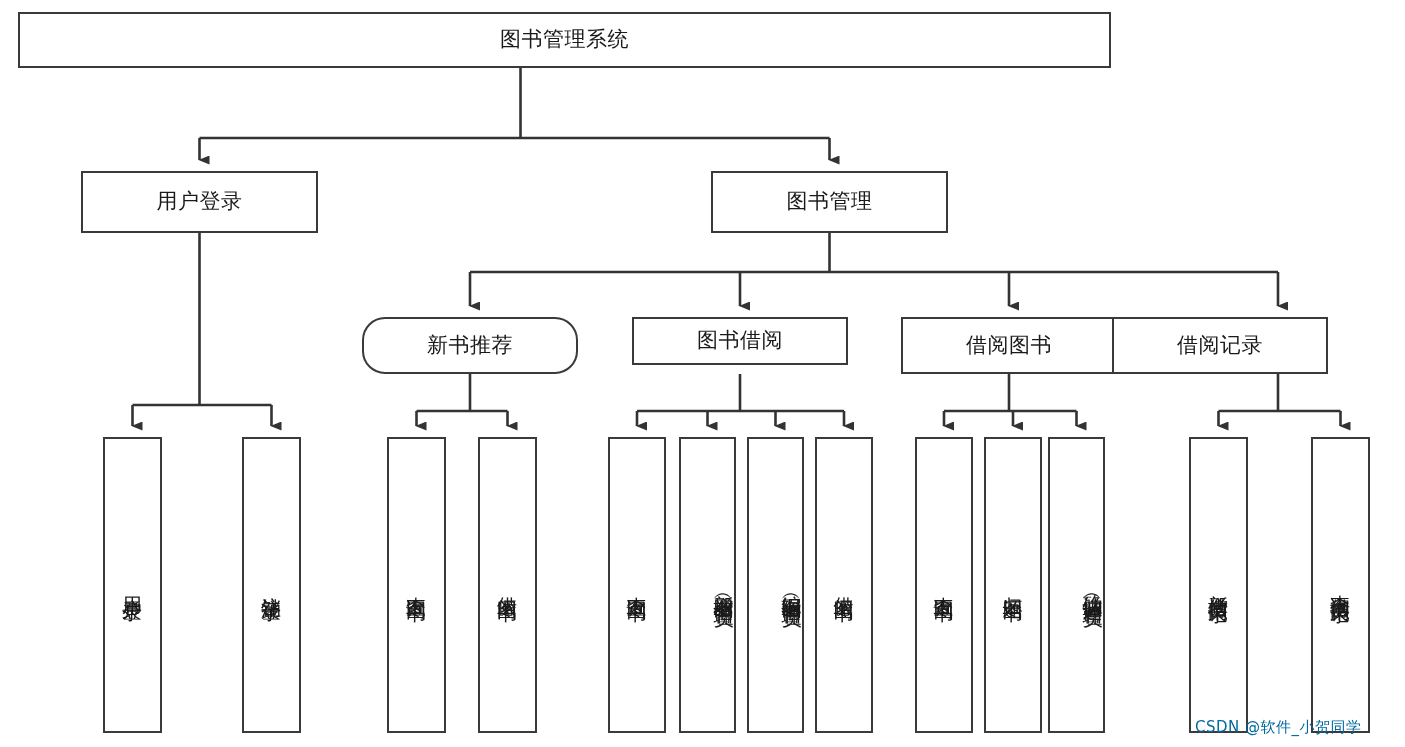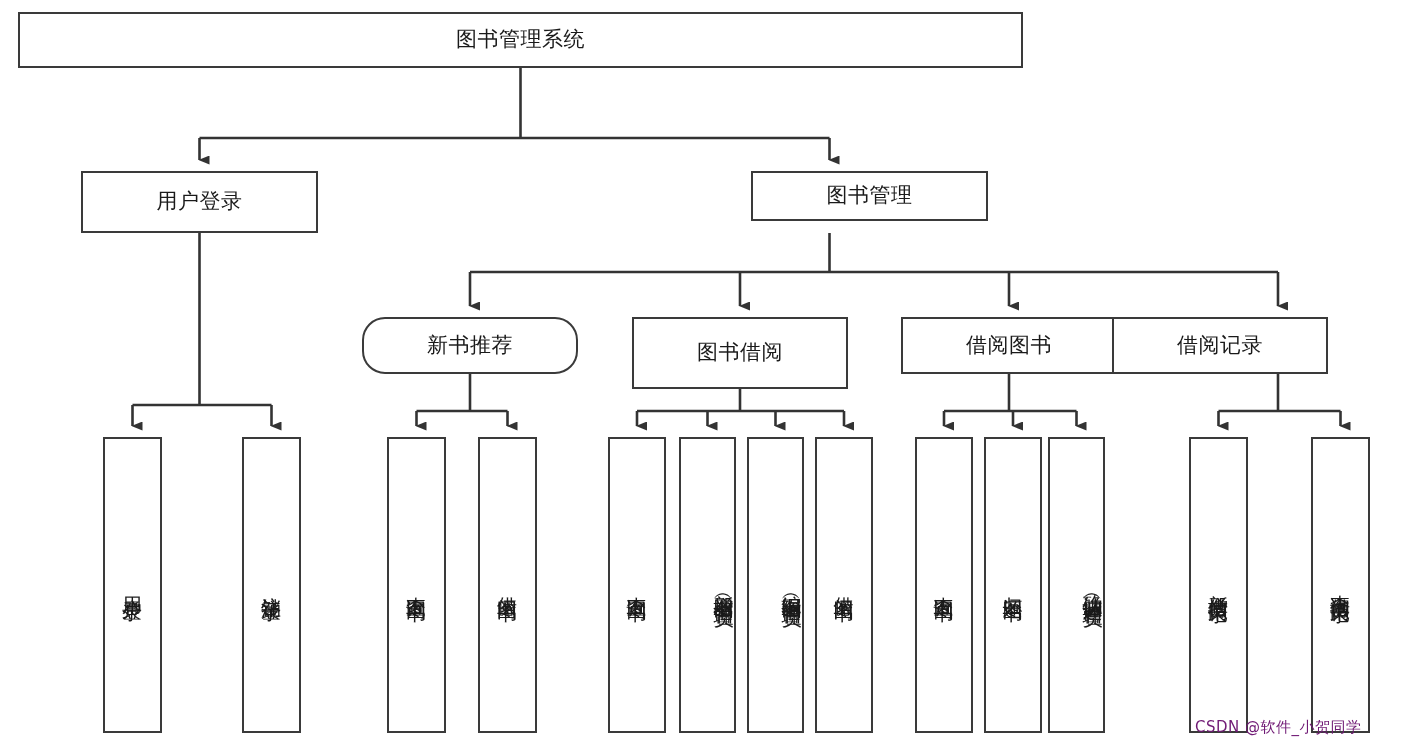--- a/index.html
+++ b/index.html
@@ -51,21 +51,21 @@
     padding-top: 6px;
     white-space: normal;
   }
   .node-v.centered {
     align-items: center;
     padding-top: 0;
   }
   .watermark {
     position: absolute;
     font-size: 15px;
-    color: #701a75;
+    color: #0369a1;
     white-space: nowrap;
     letter-spacing: 0.5px;
     text-align: center;
   }
 </style>
 </head>
 <body>
 
 <div id="canvas">
 
@@ -106,33 +106,33 @@
         <line x1="1013" y1="411" x2="1013" y2="426" marker-end="url(#arrow)"></line>
         <line x1="1076.5" y1="411" x2="1076.5" y2="426" marker-end="url(#arrow)"></line>
         <line x1="1278" y1="374" x2="1278" y2="411"></line>
         <line x1="1218.5" y1="411" x2="1340.5" y2="411"></line>
         <line x1="1218.5" y1="411" x2="1218.5" y2="426" marker-end="url(#arrow)"></line>
         <line x1="1340.5" y1="411" x2="1340.5" y2="426" marker-end="url(#arrow)"></line>
       </g>
   </svg>
 
   <div id="nodes-layer">
-      <div class="node node-h" style="left: 18px; top: 12px; width: 1005px; height: 56px;">
+      <div class="node node-h" style="left: 18px; top: 12px; width: 1093px; height: 56px;">
         <span>图书管理系统</span>
       </div>
       <div class="node node-h" style="left: 81px; top: 171px; width: 237px; height: 62px;">
         <span>用户登录</span>
       </div>
-      <div class="node node-h" style="left: 751px; top: 171px; width: 237px; height: 50px;">
+      <div class="node node-h" style="left: 711px; top: 171px; width: 237px; height: 62px;">
         <span>图书管理</span>
       </div>
       <div class="node node-h" style="left: 362px; top: 317px; width: 216px; height: 57px; border-radius: 23px;">
         <span>新书推荐</span>
       </div>
-      <div class="node node-h" style="left: 632px; top: 317px; width: 216px; height: 72px;">
+      <div class="node node-h" style="left: 632px; top: 317px; width: 216px; height: 48px;">
         <span>图书借阅</span>
       </div>
       <div class="node node-h" style="left: 901px; top: 317px; width: 216px; height: 57px;">
         <span>借阅图书</span>
       </div>
       <div class="node node-h" style="left: 1112px; top: 317px; width: 216px; height: 57px; justify-content: center;">
         <span>借阅记录</span>
       </div>
       <div class="node node-v centered" style="left: 103px; top: 437px; width: 59px; height: 296px;">
         <span>用户登录</span>

